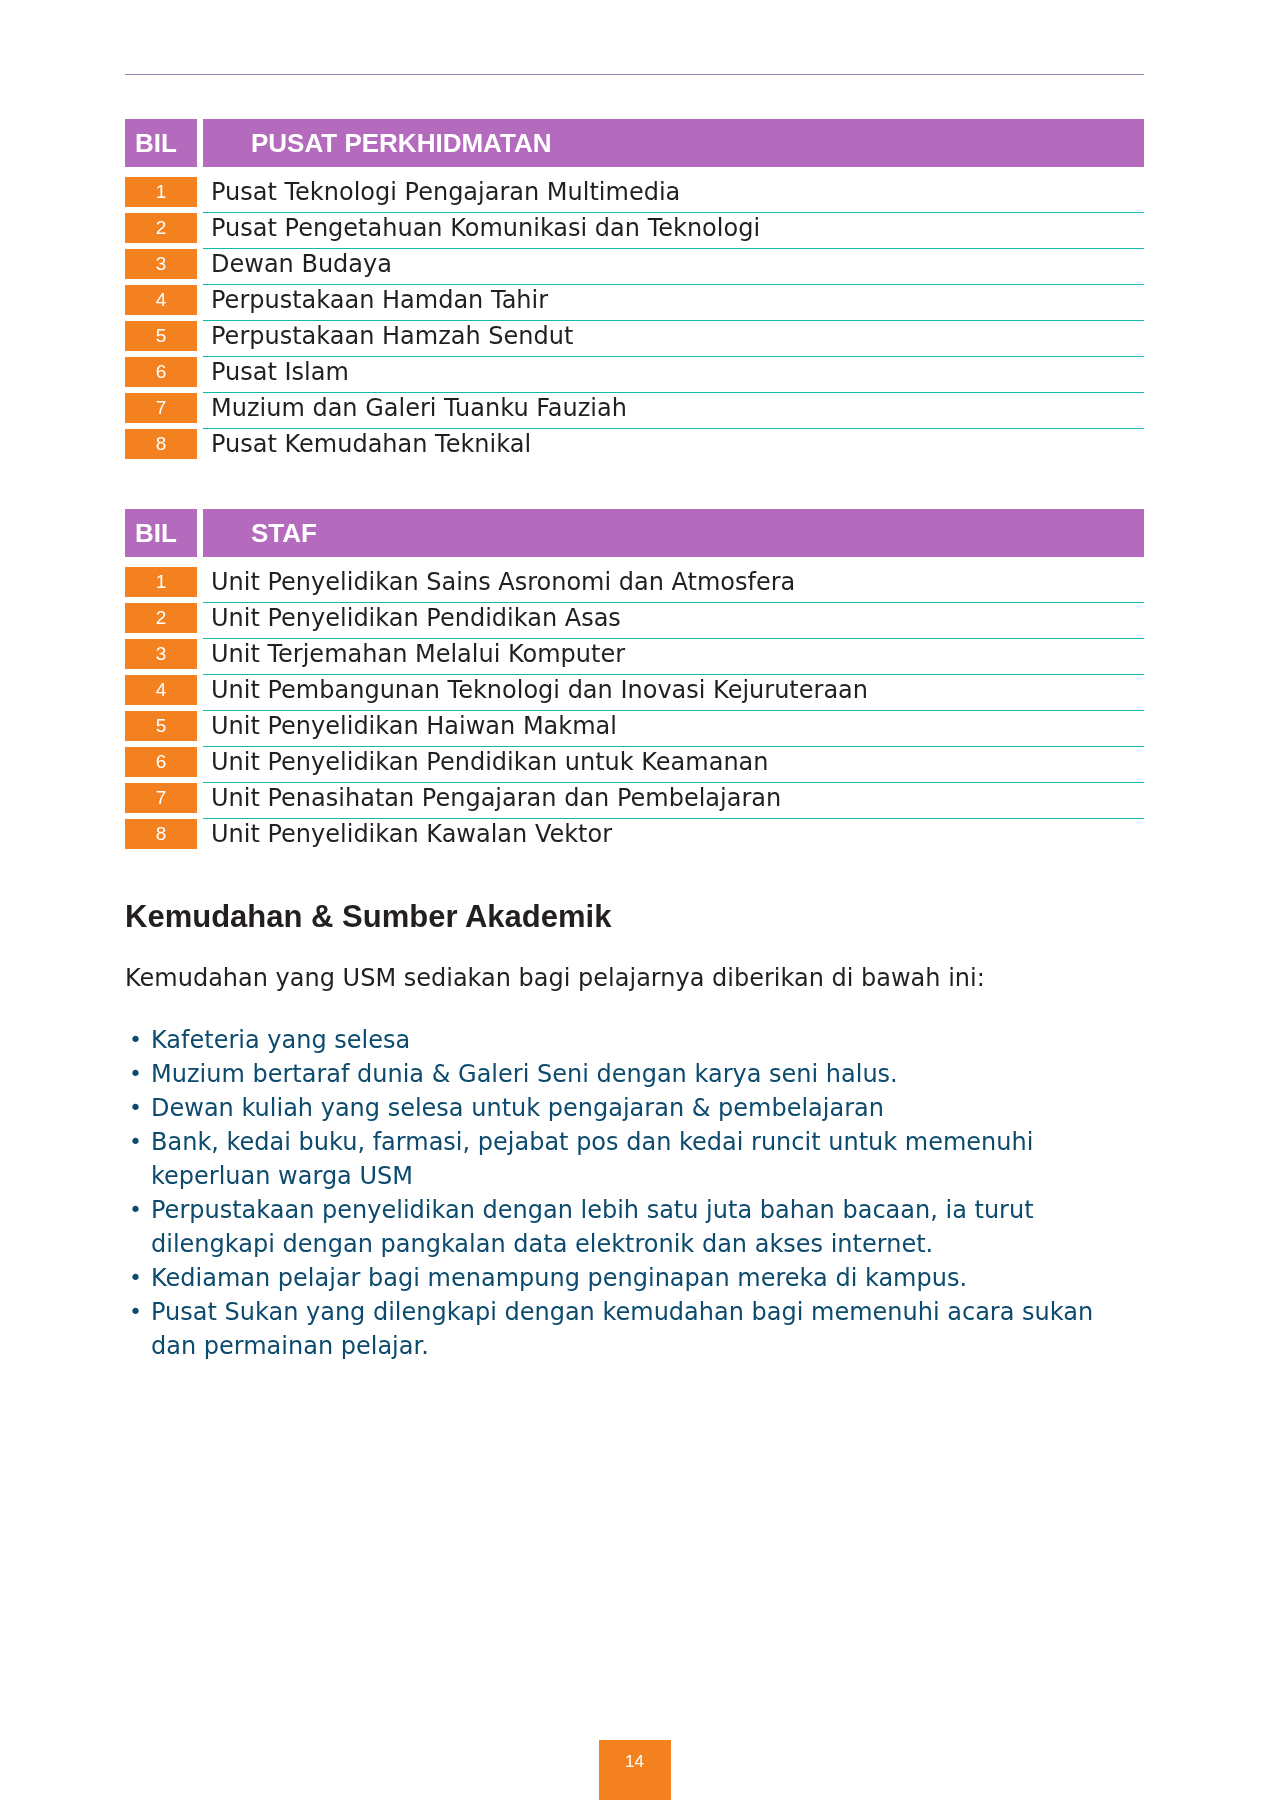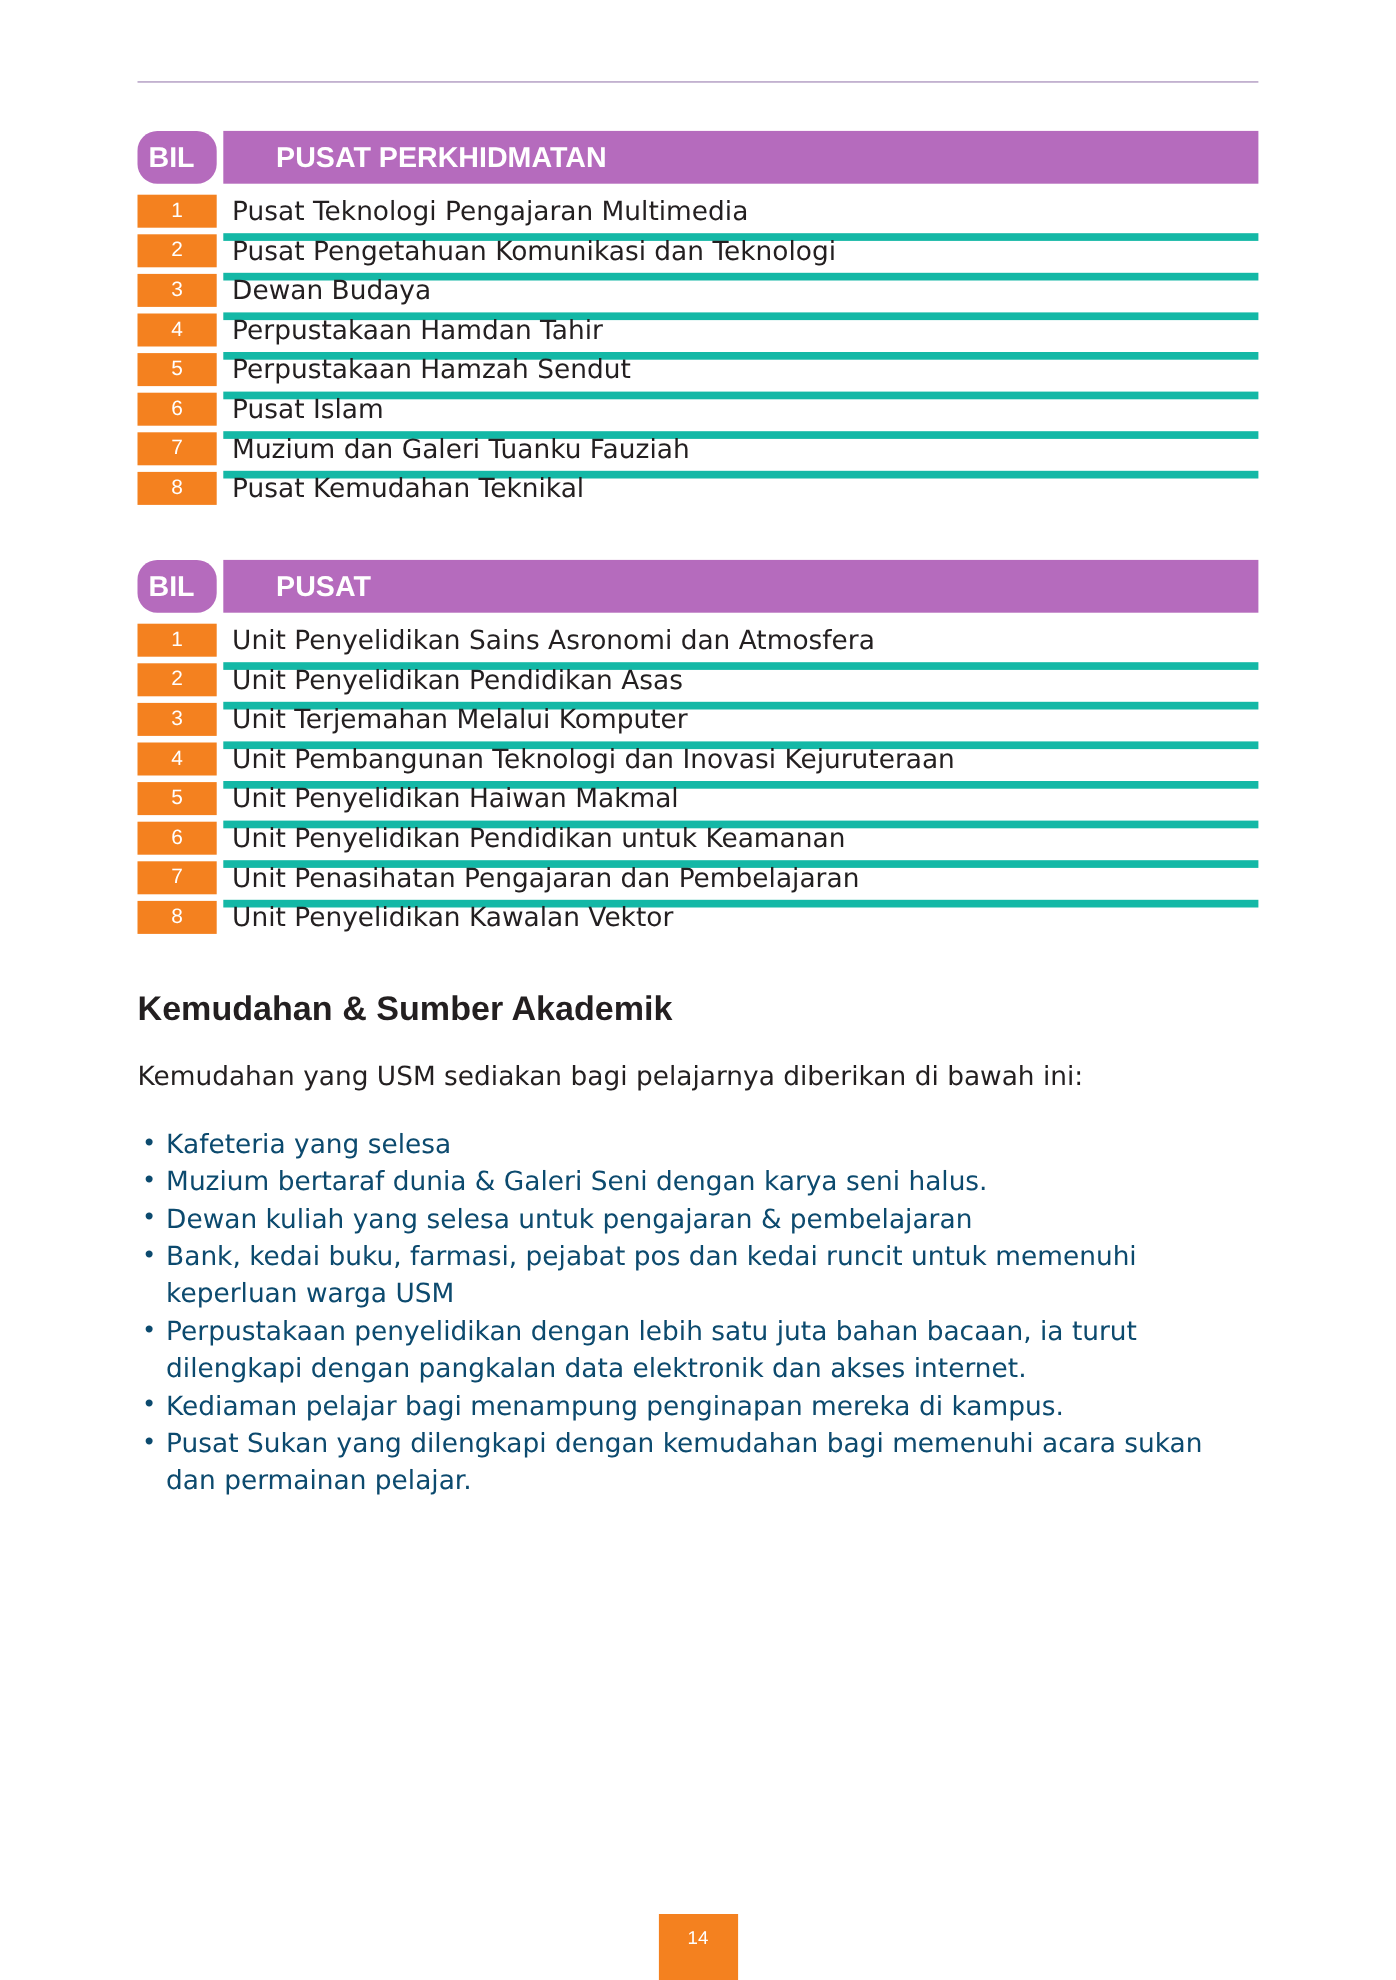--- a/index.html
+++ b/index.html
@@ -56,21 +56,20 @@
     color: #ffffff;
     width: 72px;
     display: flex;
     align-items: center;
     justify-content: flex-start;
     padding-left: 10px;
     box-sizing: border-box;
     font-size: 26px;
     font-weight: bold;
     font-family: "Liberation Sans", sans-serif;
-    border-radius: 18px;
   }
   .head-gap {
     width: 6px;
   }
   .head-title {
     background: #b56bbd;
     color: #ffffff;
     flex: 1;
     display: flex;
     align-items: center;
@@ -103,21 +102,21 @@
   }
   .row-sep {
     width: 6px;
     min-width: 6px;
   }
   .row-text {
     flex: 1;
     font-size: 24px;
     line-height: 30px;
     color: #231f20;
-    border-bottom: 7px solid #14b8a6;
+    border-bottom: 1px solid #14b8a6;
     padding-left: 8px;
     padding-bottom: 5px;
     box-sizing: border-box;
     white-space: nowrap;
   }
   .row:last-child .row-text {
     border-bottom: none;
   }
 
   
@@ -237,21 +236,21 @@
         <div class="row-sep"></div>
         <div class="row-text">Pusat Kemudahan Teknikal</div>
       </div>
     </div>
   </div>
 
   <div class="table-block">
     <div class="table-head">
       <div class="head-bil">BIL</div>
       <div class="head-gap"></div>
-      <div class="head-title">PUSAT</div>
+      <div class="head-title">STAF</div>
     </div>
     <div class="rows">
       <div class="row">
         <div class="row-num">1</div>
         <div class="row-sep"></div>
         <div class="row-text">Unit Penyelidikan Sains Asronomi dan Atmosfera</div>
       </div>
       <div class="row">
         <div class="row-num">2</div>
         <div class="row-sep"></div>

